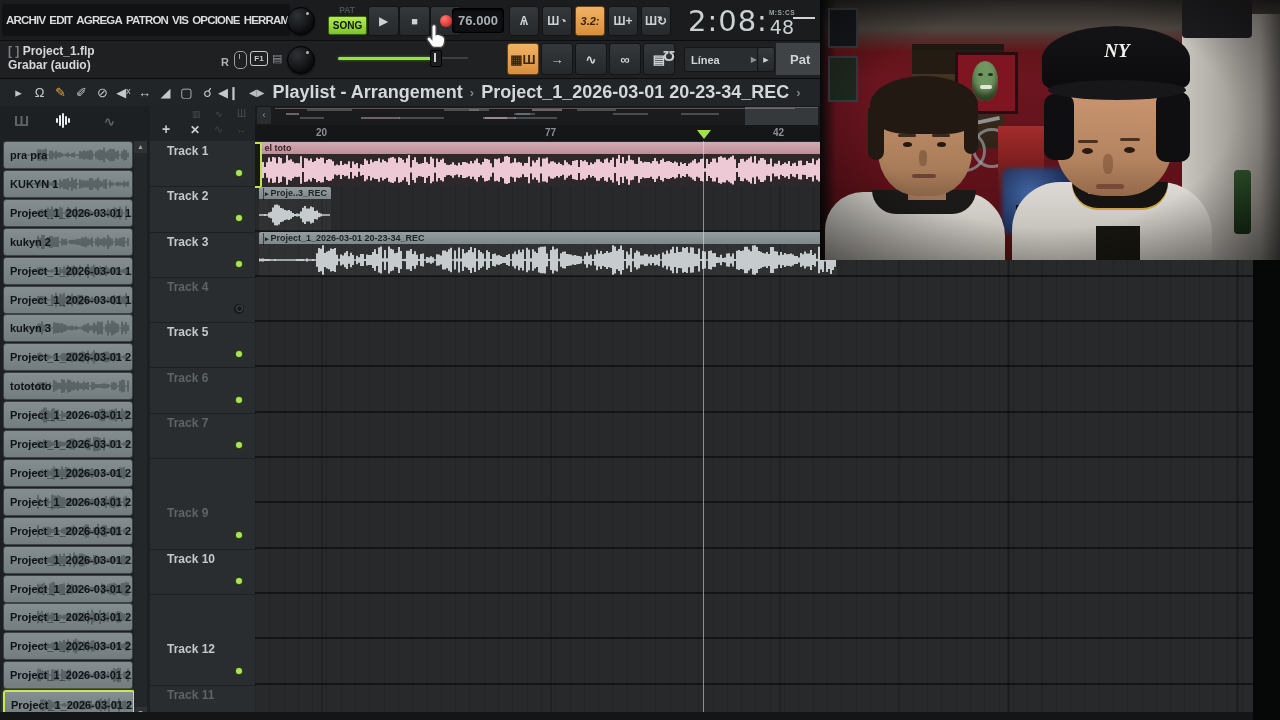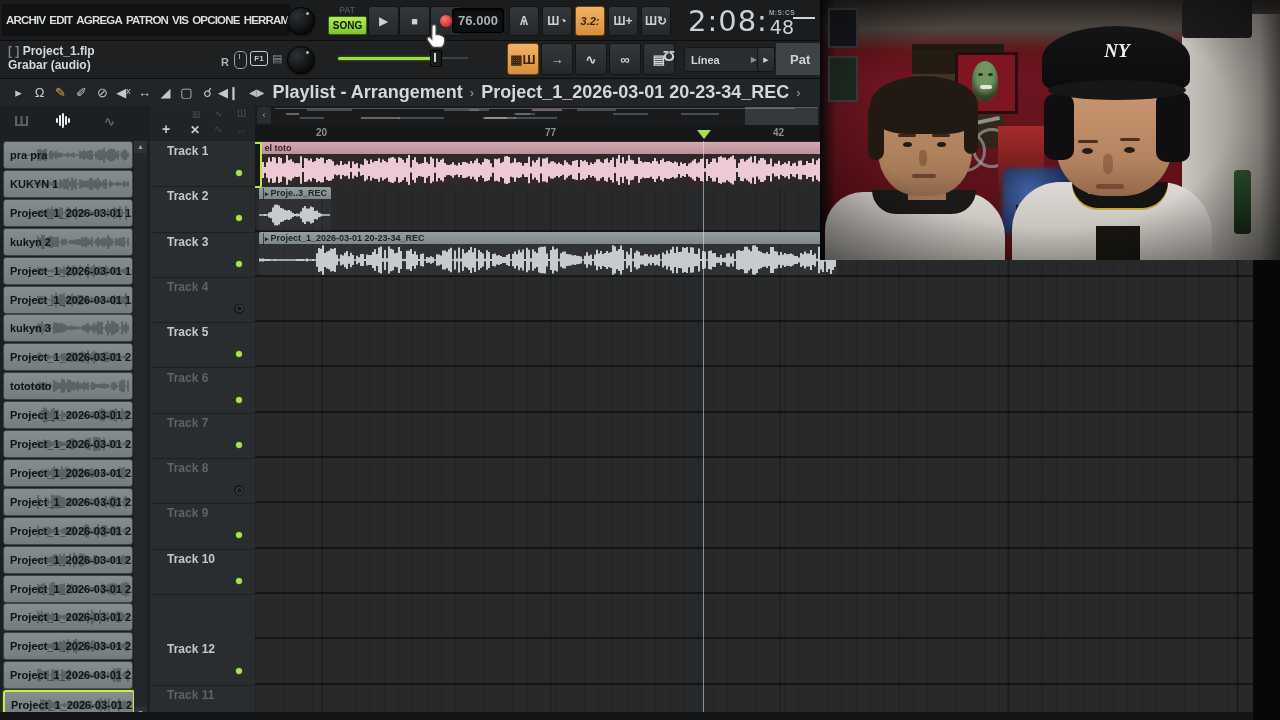--- a/index.html
+++ b/index.html
@@ -375,26 +375,20 @@
         <div class="dot">
           <i></i>
         </div>
       </div>
       <div class="trow dim" style="top: 271.8px;">
         <span class="nm">Track 7</span>
         <div class="dot">
           <i></i>
         </div>
       </div>
-      <div class="trow dim" style="top: 317.1px;">
-        <span class="nm">Track 8</span>
-        <div class="dot off">
-          <i></i>
-        </div>
-      </div>
       <div class="trow dim" style="top: 362.4px;">
         <span class="nm">Track 9</span>
         <div class="dot">
           <i></i>
         </div>
       </div>
       <div class="trow" style="top: 407.7px;">
         <span class="nm">Track 10</span>
         <div class="dot">
           <i></i>

